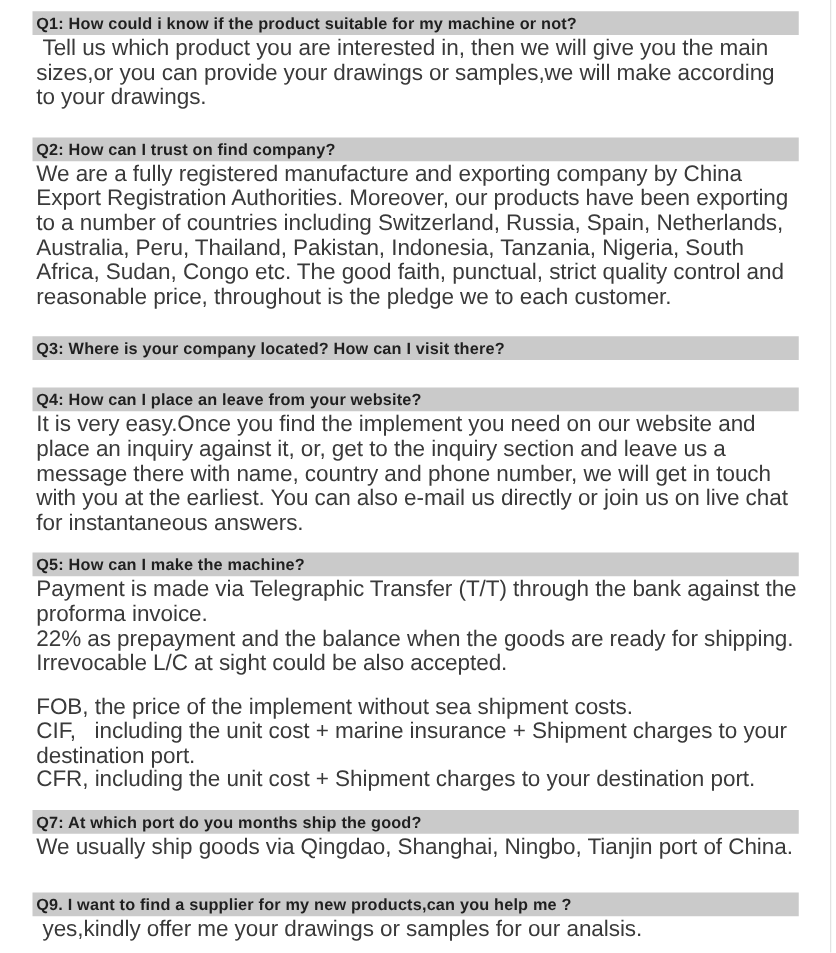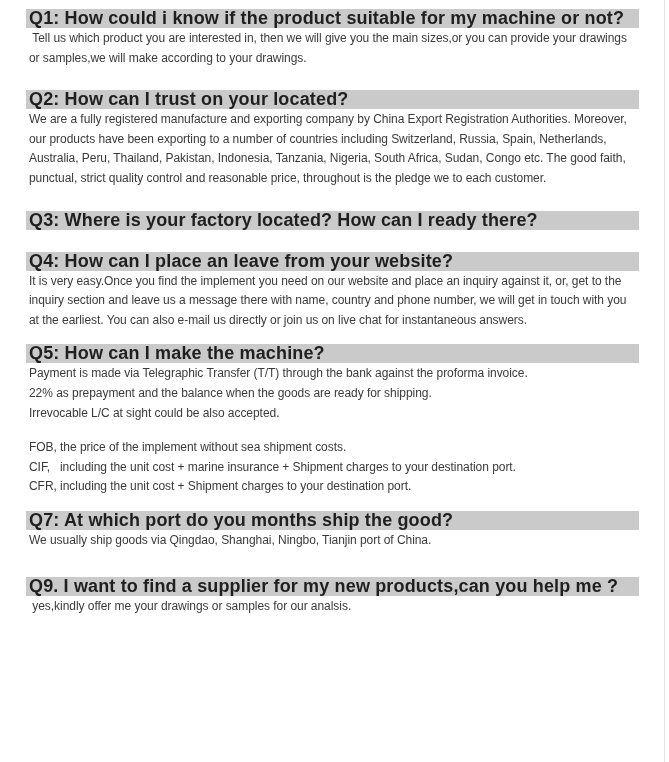--- a/index.html
+++ b/index.html
@@ -37,32 +37,32 @@
     top: 9px;
     width: 613px;
   }
   .faq-item {
     margin: 0 0 0 0;
   }
   .q-bar {
     background: #cacaca;
     color: #1f1f1f;
     font-weight: bold;
-    font-size: 18px;
+    font-size: 13px;
     line-height: 19px;
     height: 19px;
     padding: 0 0 0 3px;
     white-space: nowrap;
     letter-spacing: 0.15px;
     box-sizing: border-box;
     width: 613px;
     overflow: hidden;
   }
   .answer {
-    font-size: 12px;
+    font-size: 18px;
     line-height: 19.6px;
     color: #3a3a3a;
     padding: 1px 0 0 3px;
     letter-spacing: -0.05px;
     white-space: pre-wrap;
   }
   .gap-lg { height: 22px; }
   .gap-md { height: 14px; }
   .gap-xs { height: 4px; }
 </style>
@@ -75,27 +75,27 @@
 
   <div class="faq-list">
 
     <div class="faq-item">
       <div class="q-bar">Q1: How could i know if the product suitable for my machine or not?</div>
       <div class="answer"> Tell us which product you are interested in, then we will give you the main sizes,or you can provide your drawings or samples,we will make according to your drawings.</div>
     </div>
     <div class="gap-lg"></div>
 
     <div class="faq-item">
-      <div class="q-bar">Q2: How can I trust on your located?</div>
+      <div class="q-bar">Q2: How can I trust on find company?</div>
       <div class="answer">We are a fully registered manufacture and exporting company by China Export Registration Authorities. Moreover, our products have been exporting to a number of countries including Switzerland, Russia, Spain, Netherlands, Australia, Peru, Thailand, Pakistan, Indonesia, Tanzania, Nigeria, South Africa, Sudan, Congo etc. The good faith, punctual, strict quality control and reasonable price, throughout is the pledge we to each customer.</div>
     </div>
     <div class="gap-lg"></div>
 
     <div class="faq-item">
-      <div class="q-bar">Q3: Where is your factory located? How can I ready there?</div>
+      <div class="q-bar">Q3: Where is your company located? How can I visit there?</div>
     </div>
     <div class="gap-lg"></div>
 
     <div class="faq-item">
       <div class="q-bar">Q4: How can I place an leave from your website?</div>
       <div class="answer">It is very easy.Once you find the implement you need on our website and place an inquiry against it, or, get to the inquiry section and leave us a message there with name, country and phone number, we will get in touch with you at the earliest. You can also e-mail us directly or join us on live chat for instantaneous answers.</div>
     </div>
     <div class="gap-md"></div>
 
     <div class="faq-item">

